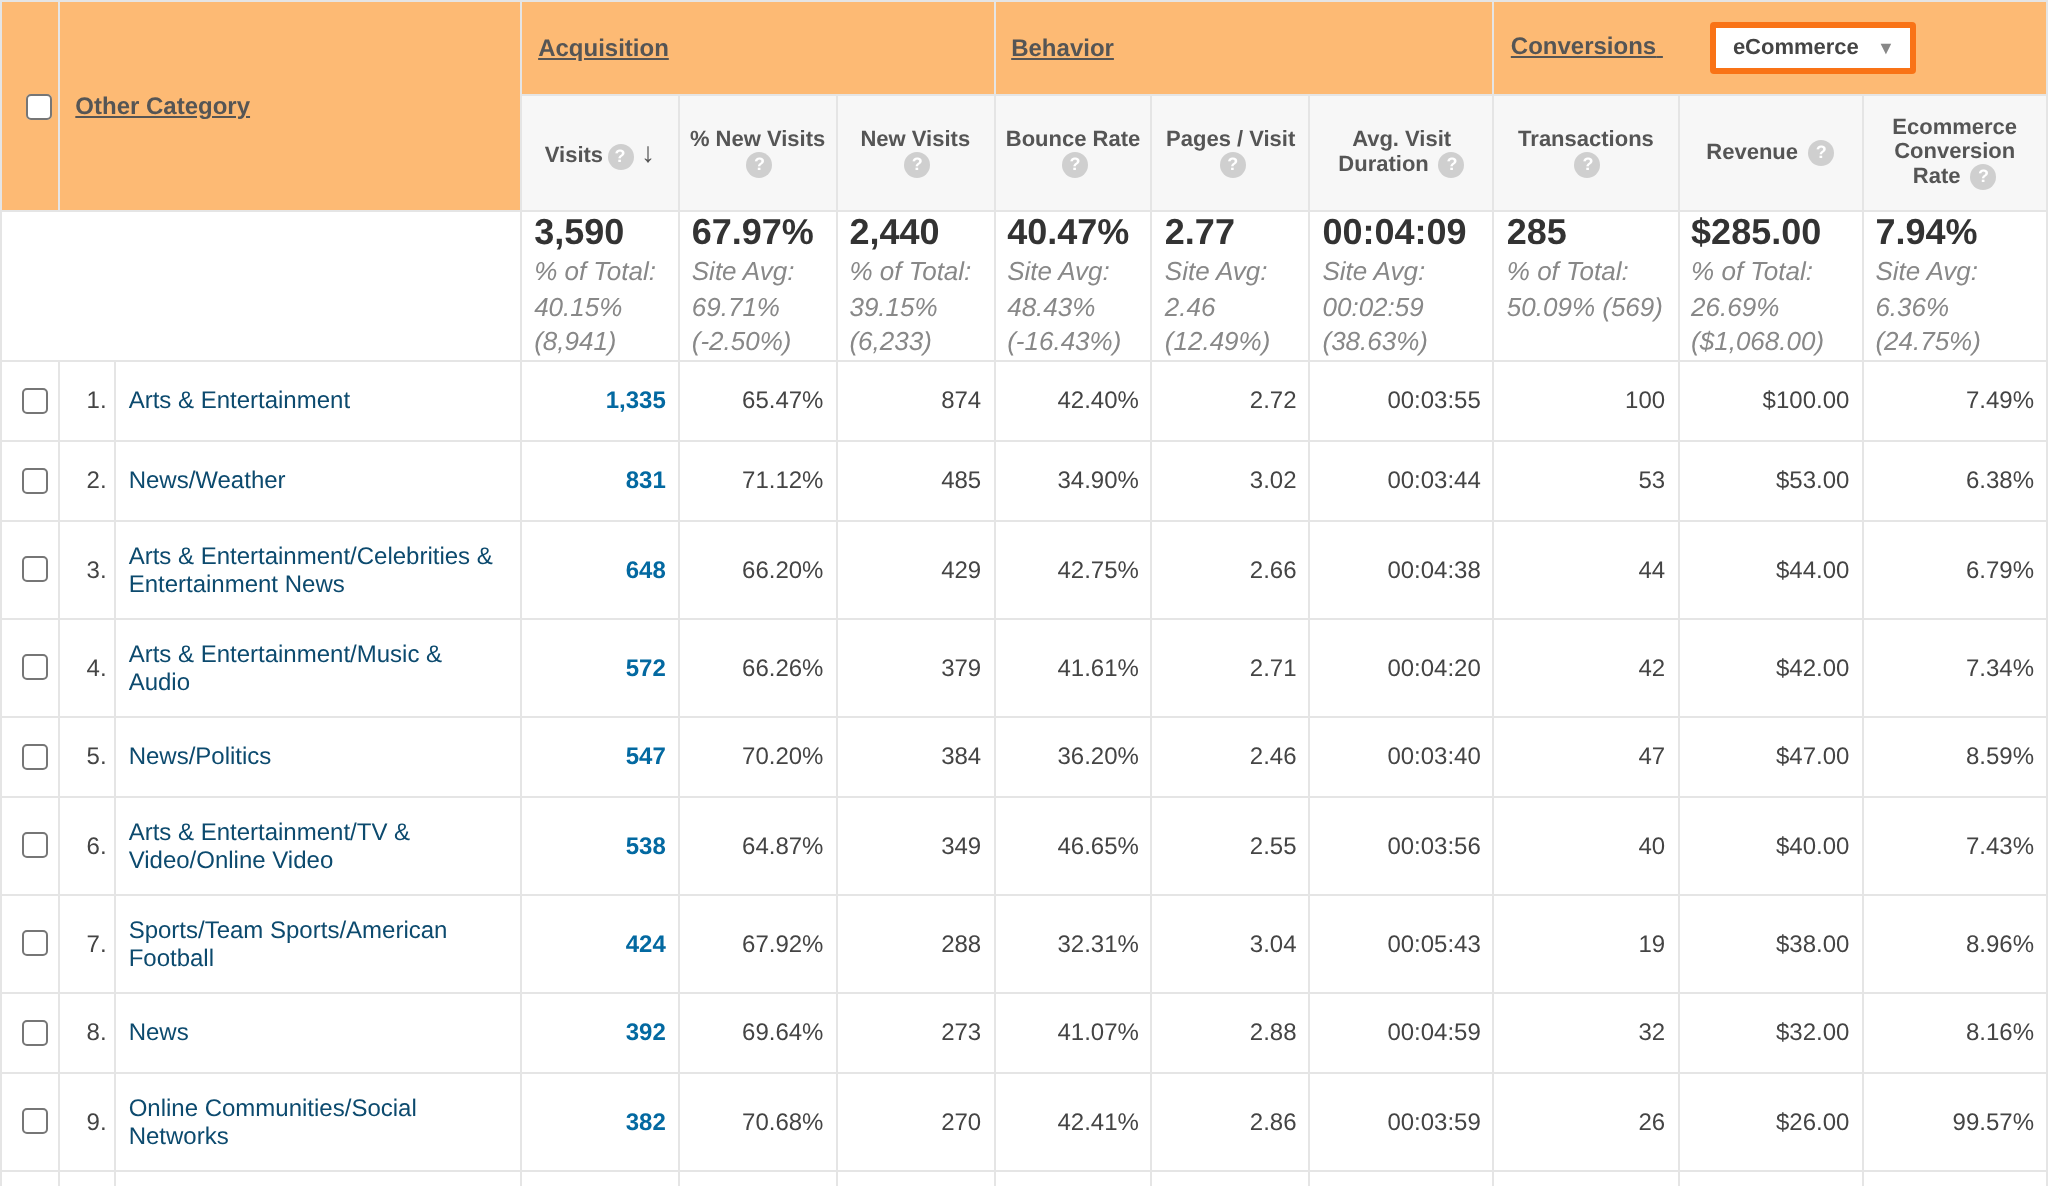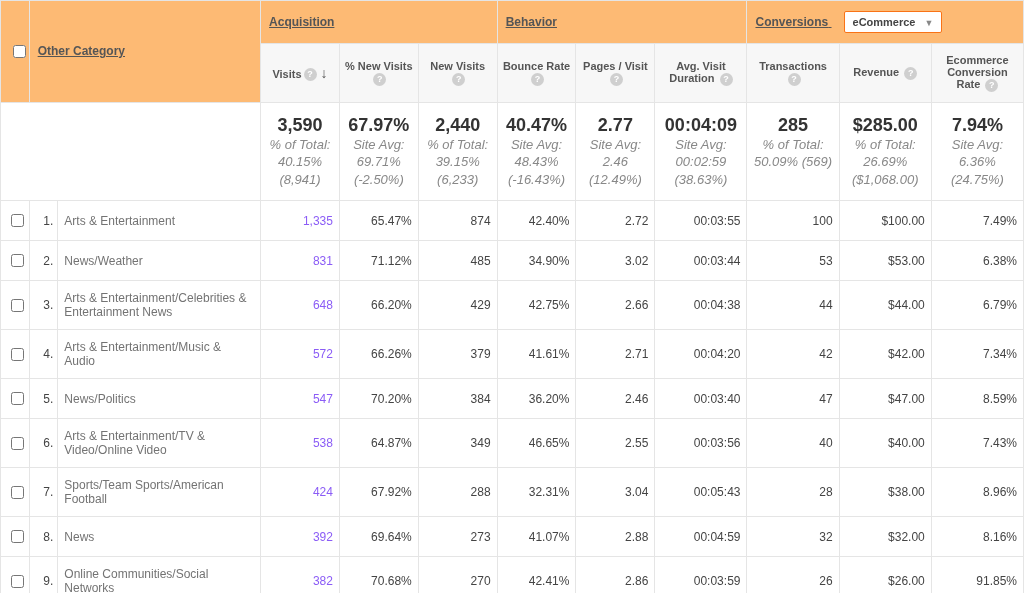--- a/index.html
+++ b/index.html
@@ -4,33 +4,33 @@
 <style>
   * { box-sizing: border-box; }
   body { margin:0; font-family: Arial, Helvetica, sans-serif; font-size:12px; color:#333; background:#fff; }
   table { border-collapse:collapse; width:1024px; table-layout:fixed; }
   th, td { border:1px solid #e5e5e5; }
   th { background:#f7f7f7; font-weight:bold; color:#555; }
   .grp-header th { text-align:left; padding:10px 8px; font-size:12px; background:#fdba74; color:#555;text-decoration:underline; }
   .col-header th { padding:10px 4px; text-align:center; vertical-align:middle; font-size:11px; color:#555; }
   .col-header th .help { display:inline-block; width:13px; height:13px; border-radius:50%; background:#cfcfcf; color:#fff; font-size:9px; line-height:13px; text-align:center; margin-left:2px; vertical-align:middle; }
   .sort-arrow { display:inline-block; margin-left:4px; font-size:14px; color:#555; }
-  .summary td { background:#fff; padding:12px 6px; text-align:center; vertical-align:top; }
+  .summary td { background:#fff; padding:0 6px; text-align:left; vertical-align:top; }
   .summary .big { font-size:18px; font-weight:bold; color:#333; display:block; }
   .summary .sub { font-size:13px; color:#888; display:block; line-height:1.35;font-style:italic; }
   tbody.rows td { padding:10px 6px; text-align:right; vertical-align:middle; font-size:12px; color:#444; }
-  tbody.rows td.visits { font-weight:normal; color:#8b5cf6; }
+  tbody.rows td.visits { font-weight:bold; color:#0369a1; }
   tbody.rows td.cat { text-align:left; }
-  a.catlink { color:#737373; text-decoration:none; }
+  a.catlink { color:#0c4a6e; text-decoration:none; }
   .chk { width:26px; text-align:center; }
   input[type=checkbox]{ width:13px; height:13px; }
   .idx { width:26px; text-align:right; color:#555; padding-right:4px !important; }
   .dim-label { padding:12px 8px; text-align:left; font-size:12px; font-weight:bold; color:#555; }
   .conv-sel { display:inline-block; margin-left:12px; }
-  .conv-sel .btn { display:inline-block; border:1px solid #f97316; border-radius:2px; background:#fff; padding:4px 8px; font-size:11px; color:#444; cursor:pointer; }
+  .conv-sel .btn { display:inline-block; border:3px solid #f97316; border-radius:2px; background:#fff; padding:4px 8px; font-size:11px; color:#444; cursor:pointer;margin-left:12px; }
   .tri { font-size:9px; color:#888; margin-left:6px; }
   .col-chk { width:28px; }
   .col-idx { width:28px; }
   .col-cat { width:198px; }
   .col-metric { width:77px; }
   .col-wide { width:90px; }
 </style>
 </head>
 <body>
 
@@ -224,21 +224,21 @@
       <tr>
         <td class="chk"><input type="checkbox" style=""></td>
         <td class="idx">7.</td>
         <td class="cat"><a href="#" class="catlink">Sports/Team Sports/American Football</a></td>
         <td class="visits">424</td>
         <td>67.92%</td>
         <td>288</td>
         <td>32.31%</td>
         <td>3.04</td>
         <td>00:05:43</td>
-        <td>28</td>
+        <td>19</td>
         <td>$38.00</td>
         <td>8.96%</td>
       </tr>
       <tr>
         <td class="chk"><input type="checkbox" style=""></td>
         <td class="idx">8.</td>
         <td class="cat"><a href="#" class="catlink">News</a></td>
         <td class="visits">392</td>
         <td>69.64%</td>
         <td>273</td>
@@ -254,21 +254,21 @@
         <td class="idx">9.</td>
         <td class="cat"><a href="#" class="catlink">Online Communities/Social Networks</a></td>
         <td class="visits">382</td>
         <td>70.68%</td>
         <td>270</td>
         <td>42.41%</td>
         <td>2.86</td>
         <td>00:03:59</td>
         <td>26</td>
         <td>$26.00</td>
-        <td>91.85%</td>
+        <td>99.57%</td>
       </tr>
       <tr>
         <td class="chk"></td>
         <td class="idx">10.</td>
         <td class="cat"></td>
         <td class="visits">381</td>
         <td>47.24%</td>
         <td>180</td>
         <td>52.49%</td>
         <td>2.25</td>

